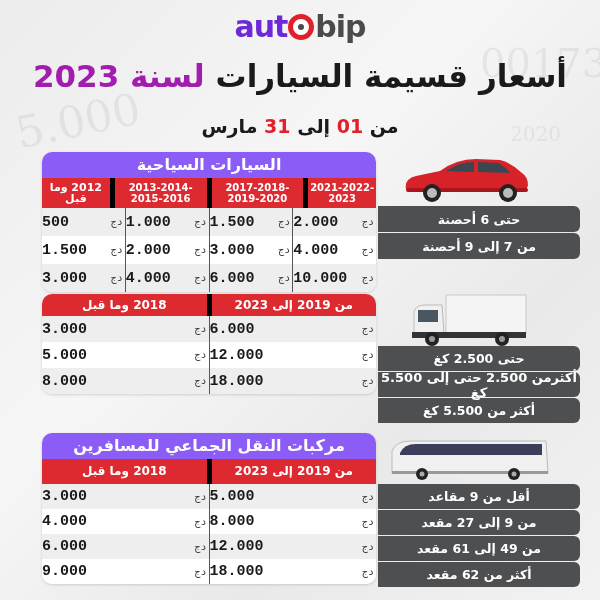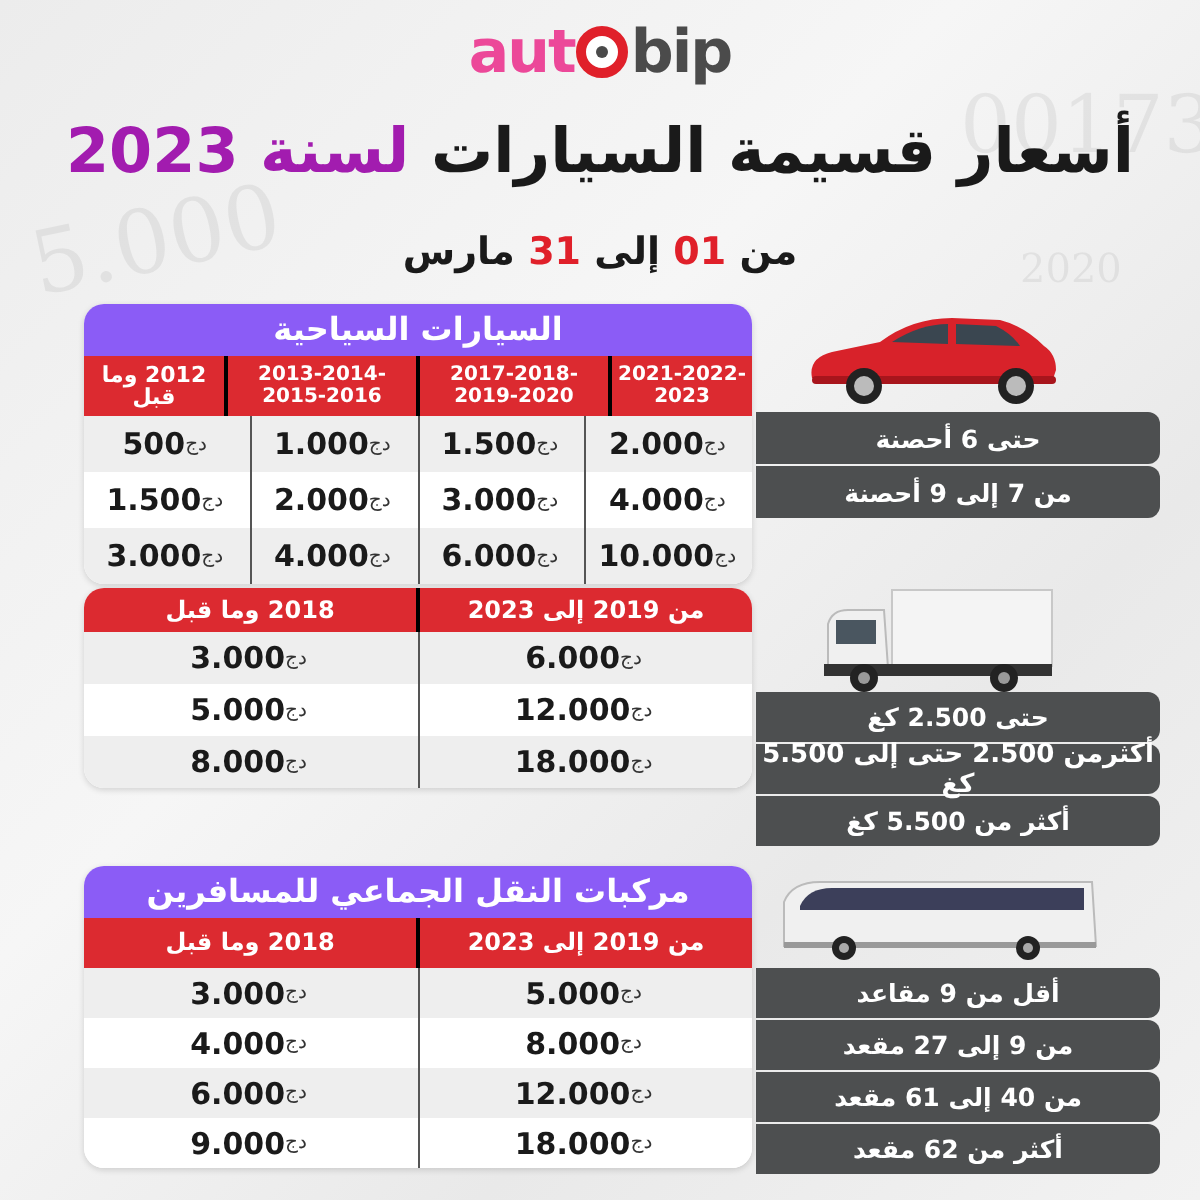--- a/index.html
+++ b/index.html
@@ -12,21 +12,21 @@
     }
     .bg-deco {
       position: absolute; color: rgba(0,0,0,0.06); font-family: "DejaVu Serif", serif;
       pointer-events: none; white-space: nowrap;
     }
     .logo {
       position: absolute; top: 12px; left: 0; width: 600px; text-align: center;
       font-family: "DejaVu Sans", sans-serif; font-weight: bold; font-size: 30px; letter-spacing: -1px;
       line-height: 30px;
     }
-    .logo .auto { color: #ec4899; }
+    .logo .auto { color: #6d28d9; }
     .logo .wheel {
       display: inline-block; width: 26px; height: 26px; border-radius: 50%;
       border: 5px solid #e0202a; vertical-align: -3px; margin: 0 1px; position: relative;
       background: #fff;
     }
     .logo .wheel::after {
       content: ""; position: absolute; left: 5px; top: 5px; width: 6px; height: 6px;
       border-radius: 50%; background: #4a4a4a;
     }
     .logo .bip { color: #4b4b4b; }
@@ -46,30 +46,31 @@
       border-radius: 10px; overflow: hidden; box-shadow: 0 1px 3px rgba(0,0,0,0.15);
     }
     .card-title {
       background: #8b5cf6; color: #fff; text-align: center; direction: rtl;
       font-weight: bold; font-size: 16px; height: 26px; line-height: 26px;
     }
     .head-row { display: flex; flex-direction: row-reverse; background: #dc2a30; color: #fff; }
     .head-cell {
       flex: 1; text-align: center; font-weight: bold; font-size: 10.5px; line-height: 11px;
       display: flex; align-items: center; justify-content: center; direction: rtl;
-      border-left: 2px solid #000000;
+      border-left: 5px solid #000000;
     }
     .head-cell:last-child { border-left: none; }
     .row { display: flex; flex-direction: row-reverse; }
     .row:nth-child(odd) { background: #eeeeee; }
     .row:nth-child(even) { background: #ffffff; }
     .cell {
       flex: 1; text-align: center; font-weight: bold; font-size: 15px;
-      display: flex; align-items: center; justify-content: center;
+      display: flex; align-items: center; justify-content: space-between;
       border-left: 1px solid #555;
+      font-family: Liberation Mono, monospace;
     }
     .cell:last-child { border-left: none; }
     .cell .cur { font-weight: normal; font-size: 10px; color: #333; margin-right: 2px; }
 
     .labels { position: absolute; left: 378px; width: 202px; }
     .label {
       background: #4d4f50; color: #fff; direction: rtl; text-align: center;
       font-weight: bold; font-size: 12.5px; display: flex; align-items: center; justify-content: center;
       border-radius: 0 6px 6px 0; margin-bottom: 1px;
     }
@@ -292,15 +293,15 @@
   <rect x="6" y="34" width="156" height="3" fill="#999"></rect>
   <circle cx="36" cy="37" r="6" fill="#222"></circle>
     <circle cx="36" cy="37" r="2.5" fill="#aaa"></circle>
   <circle cx="128" cy="37" r="6" fill="#222"></circle>
     <circle cx="128" cy="37" r="2.5" fill="#aaa"></circle>
 </svg>
 
 <div class="labels" style="top:484px;">
   <div class="label" style="height:25px;">أقل من 9 مقاعد</div>
   <div class="label" style="height:25px;">من 9 إلى 27 مقعد</div>
-  <div class="label" style="height:25px;">من 40 إلى 61 مقعد</div>
+  <div class="label" style="height:25px;">من 49 إلى 61 مقعد</div>
   <div class="label" style="height:25px;">أكثر من 62 مقعد</div>
 </div>
 
 </body></html>

